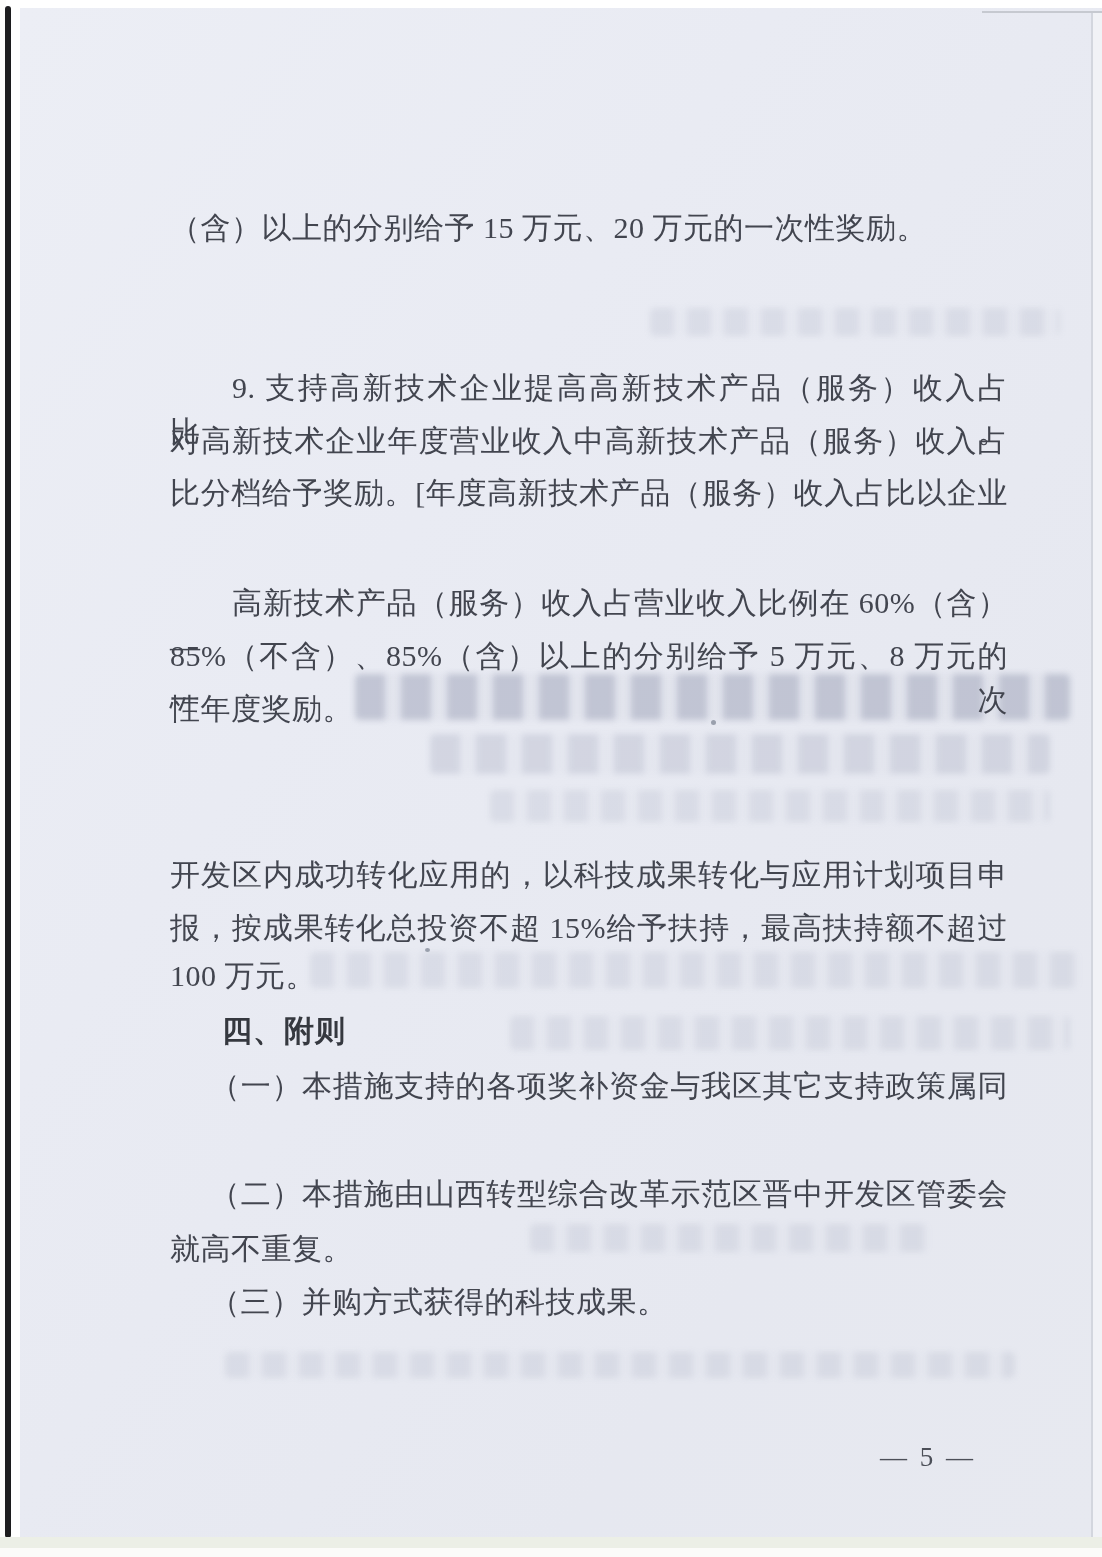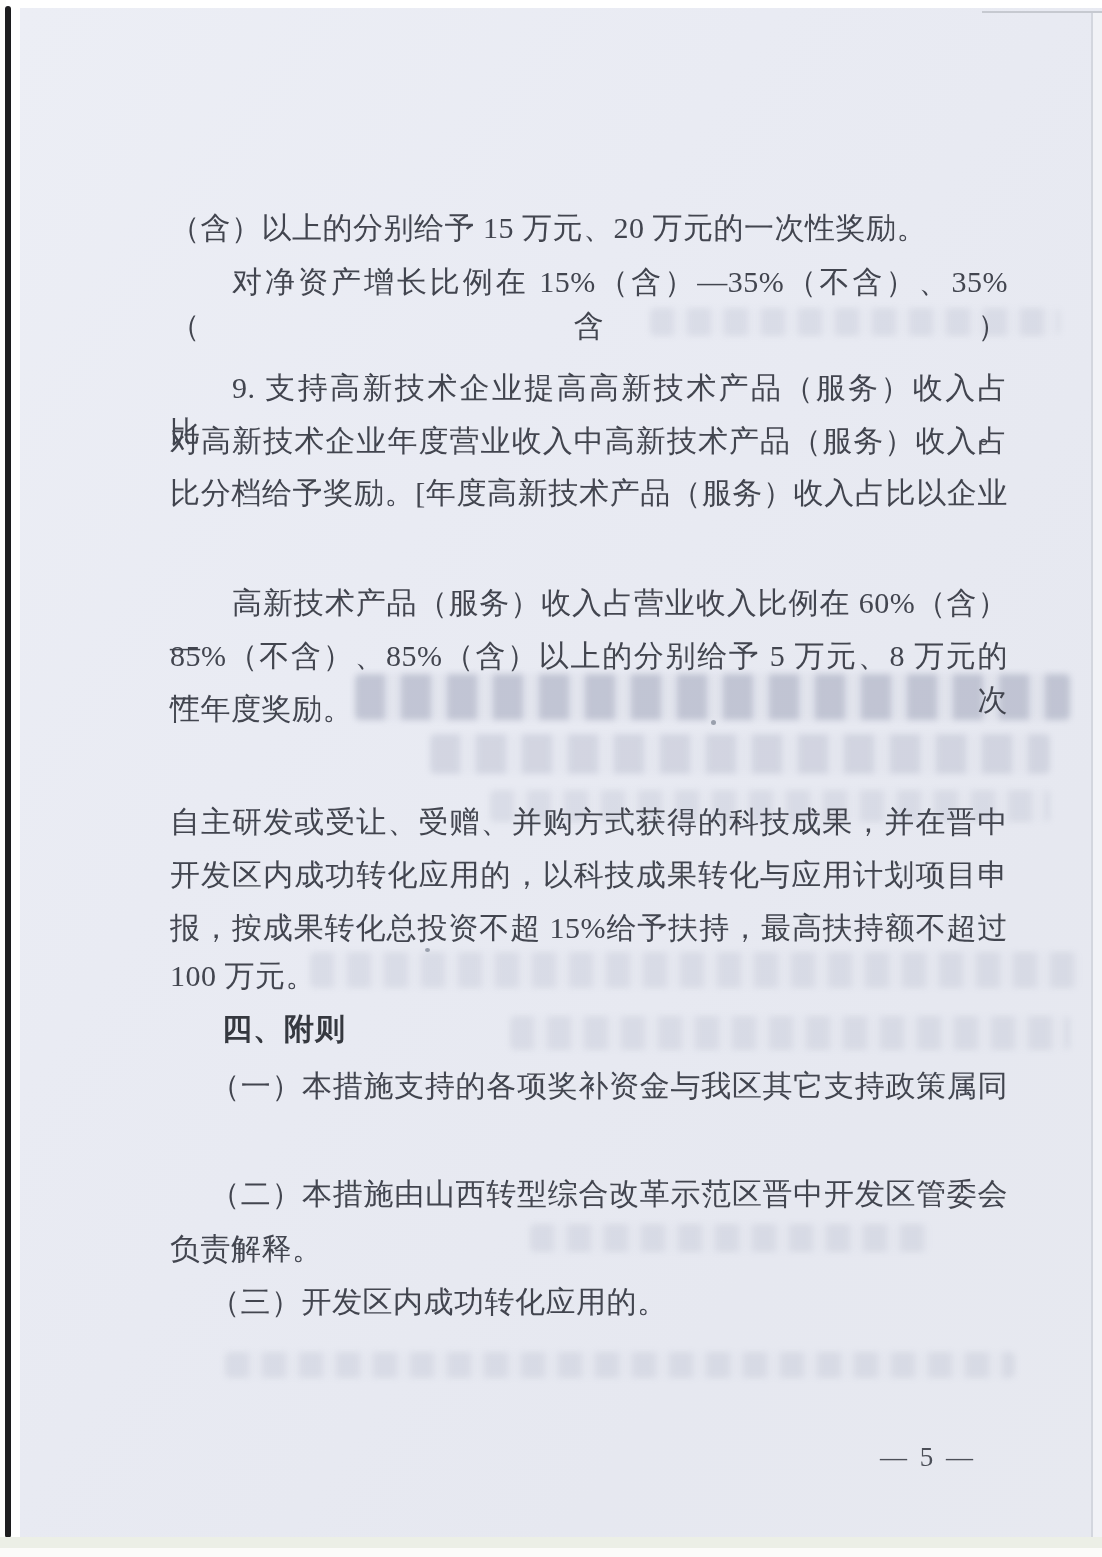--- a/index.html
+++ b/index.html
@@ -30,21 +30,21 @@
   .ln {
     position: absolute; left: 150px; width: 838px;
     font-size: 30px; line-height: 44px; letter-spacing: 0.5px;
     color: #42454f;
     text-align: justify;
   }
   .just { text-align-last: justify; }
   .ind  { text-indent: 62px; }
   .indp { text-indent: 40px; }   
   .hd   {
-    font-family: Liberation Mono, monospace;
+    font-family: Liberation Serif, serif;
     font-weight: bold; color: #35383f; text-indent: 52px; letter-spacing: 1px;
   }
 
   .pagenum {
     position: absolute; left: 860px; top: 1434px; width: 120px;
     font-size: 27px; color: #4c4f58; letter-spacing: 3px; white-space: nowrap;
   }
 
   
   .ghost {
@@ -70,36 +70,34 @@
     <div class="ghost faint" style="left:630px; top:300px;  width:410px; height:28px;"></div>
     <div class="ghost strong" style="left:335px; top:666px;  width:715px; height:46px;"></div>
     <div class="ghost strong faint" style="left:410px; top:726px; width:620px; height:40px;"></div>
     <div class="ghost faint" style="left:470px; top:782px;  width:560px; height:32px;"></div>
     <div class="ghost faint" style="left:290px; top:944px;  width:770px; height:36px;"></div>
     <div class="ghost faint" style="left:490px; top:1008px; width:560px; height:34px;"></div>
     <div class="ghost faint" style="left:510px; top:1216px; width:400px; height:28px;"></div>
     <div class="ghost faint" style="left:205px; top:1344px; width:790px; height:26px;"></div>
 
     <div class="ln" style="top:198px">（含）以上的分别给予 15 万元、20 万元的一次性奖励。</div>
-    <div class="ln ind just" style="top:252px">对净资产增长比例在 15%（含）—35%（不含）、35%（含）</div>
     <div class="ln ind just" style="top:358px">9. 支持高新技术企业提高高新技术产品（服务）收入占比。</div>
     <div class="ln just" style="top:411px">对高新技术企业年度营业收入中高新技术产品（服务）收入占</div>
     <div class="ln just" style="top:463px">比分档给予奖励。[年度高新技术产品（服务）收入占比以企业</div>
     <div class="ln ind just" style="top:573px">高新技术产品（服务）收入占营业收入比例在 60%（含）—</div>
     <div class="ln just" style="top:626px">85%（不含）、85%（含）以上的分别给予 5 万元、8 万元的一次</div>
     <div class="ln" style="top:679px">性年度奖励。</div>
-    <div class="ln just" style="top:792px">自主研发或受让、受赠、并购方式获得的科技成果，并在晋中</div>
     <div class="ln just" style="top:845px">开发区内成功转化应用的，以科技成果转化与应用计划项目申</div>
     <div class="ln just" style="top:898px">报，按成果转化总投资不超 15%给予扶持，最高扶持额不超过</div>
     <div class="ln" style="top:946px">100 万元。</div>
     <div class="ln hd" style="top:1001px">四、附则</div>
     <div class="ln indp just" style="top:1056px">（一）本措施支持的各项奖补资金与我区其它支持政策属同</div>
     <div class="ln indp just" style="top:1164px">（二）本措施由山西转型综合改革示范区晋中开发区管委会</div>
-    <div class="ln" style="top:1219px">负责解释。</div>
-    <div class="ln indp" style="top:1272px">（三）开发区内成功转化应用的。</div>
+    <div class="ln" style="top:1219px">就高不重复。</div>
+    <div class="ln indp" style="top:1272px">（三）并购方式获得的科技成果。</div>
 
     <div class="pagenum">— 5 —</div>
 
     <div class="speck" style="left:1073px; top:86px;  width:7px; height:6px;"></div>
     <div class="speck" style="left:691px;  top:712px; width:5px; height:5px;"></div>
     <div class="speck" style="left:405px;  top:940px; width:5px; height:4px;"></div>
   </div>
 
   <div class="edge-left-white"></div>
   <div class="edge-left-black"></div>

